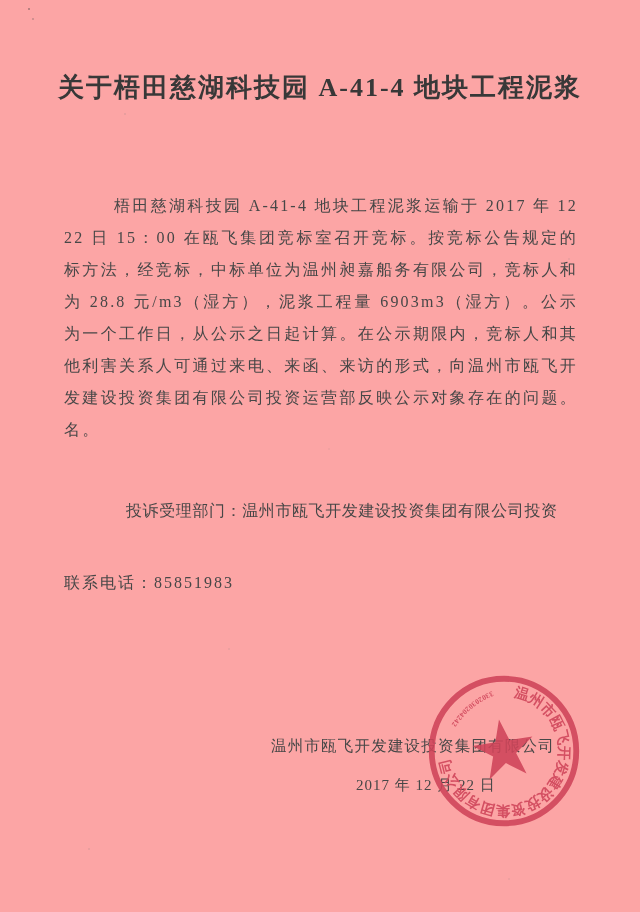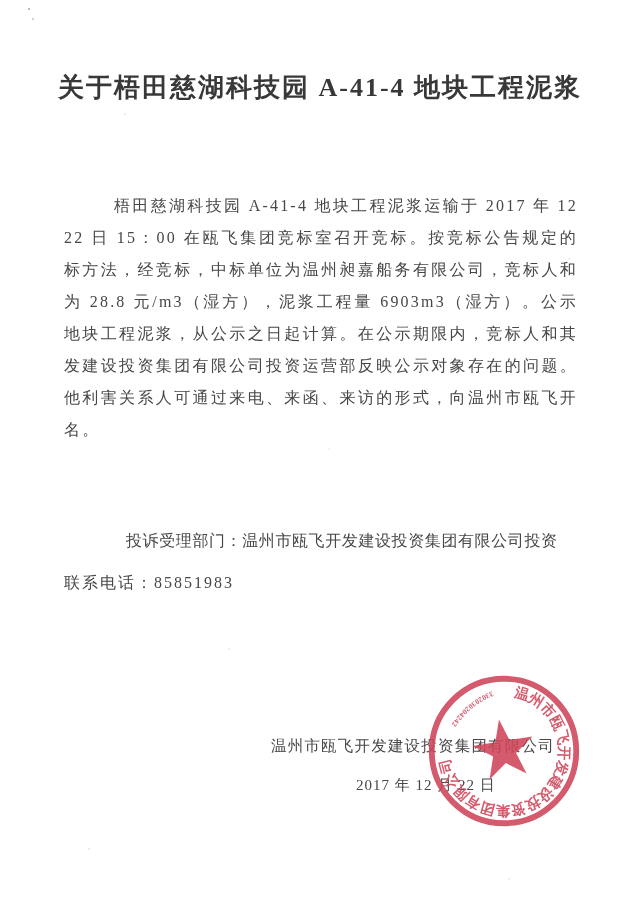--- a/index.html
+++ b/index.html
@@ -1,20 +1,20 @@
 <!DOCTYPE html>
 <html><head>
 <meta charset="utf-8">
 <style>
   html,body{margin:0;padding:0;background:#e9e9e9;}
   .page{
     position:relative;
     width:640px;height:912px;
     margin:0 auto;
-    background:#ffffff;
+    background:#fca5a5;
     overflow:hidden;
     font-family:"Liberation Serif","DejaVu Serif",serif;
     color:#474747;
   }
   .title{
     position:absolute;
     left:0;top:68px;width:640px;
     text-align:center;
     font-size:26px;
     font-weight:700;
@@ -31,21 +31,21 @@
     font-size:16px;
     letter-spacing:2.2px;
     white-space:nowrap;
   }
   .jl{ text-align:justify; text-align-last:justify; white-space:normal; overflow:hidden; }
   .indent-para{ padding-left:50px; }
   .complaint-block{
     position:absolute;
     left:64px;top:494px;width:514px;
   }
-  .complaint-block .bline{ height:33px;line-height:33px; letter-spacing:0.6px;margin-top:30px; }
+  .complaint-block .bline{ height:33px;line-height:33px; letter-spacing:0.6px; }
   .complaint-indent{ padding-left:62px; }
   .contact-line{
     position:absolute;
     left:64px;top:569px;
     font-size:16px;letter-spacing:2px;
     line-height:28px;
     font-family:Liberation Serif, serif;
   }
   .signature-line{
     position:absolute;
@@ -89,23 +89,23 @@
 
   <div class="title">
     <div>关于梧田慈湖科技园 A-41-4 地块工程泥浆</div>
   </div>
 
   <div class="body-block">
     <div class="bline jl indent-para">梧田慈湖科技园 A-41-4 地块工程泥浆运输于 2017 年 12 月</div>
     <div class="bline jl">22 日 15：00 在瓯飞集团竞标室召开竞标。按竞标公告规定的竞</div>
     <div class="bline jl">标方法，经竞标，中标单位为温州昶嘉船务有限公司，竞标人和其</div>
     <div class="bline jl">为 28.8 元/m3（湿方），泥浆工程量 6903m3（湿方）。公示期</div>
-    <div class="bline jl">地块工程泥浆，从公示之日起计算。在公示期限内，竞标人和其</div>
+    <div class="bline jl">为一个工作日，从公示之日起计算。在公示期限内，竞标人和其</div>
+    <div class="bline jl">他利害关系人可通过来电、来函、来访的形式，向温州市瓯飞开</div>
     <div class="bline jl">发建设投资集团有限公司投资运营部反映公示对象存在的问题。</div>
-    <div class="bline jl">他利害关系人可通过来电、来函、来访的形式，向温州市瓯飞开</div>
     <div class="bline">名。</div>
   </div>
 
   <div class="complaint-block">
     <div class="bline complaint-indent">投诉受理部门：温州市瓯飞开发建设投资集团有限公司投资</div>
   </div>
 
   <div class="contact-line">联系电话：85851983</div>
 
   <div class="signature-line">温州市瓯飞开发建设投资集团有限公司</div>

